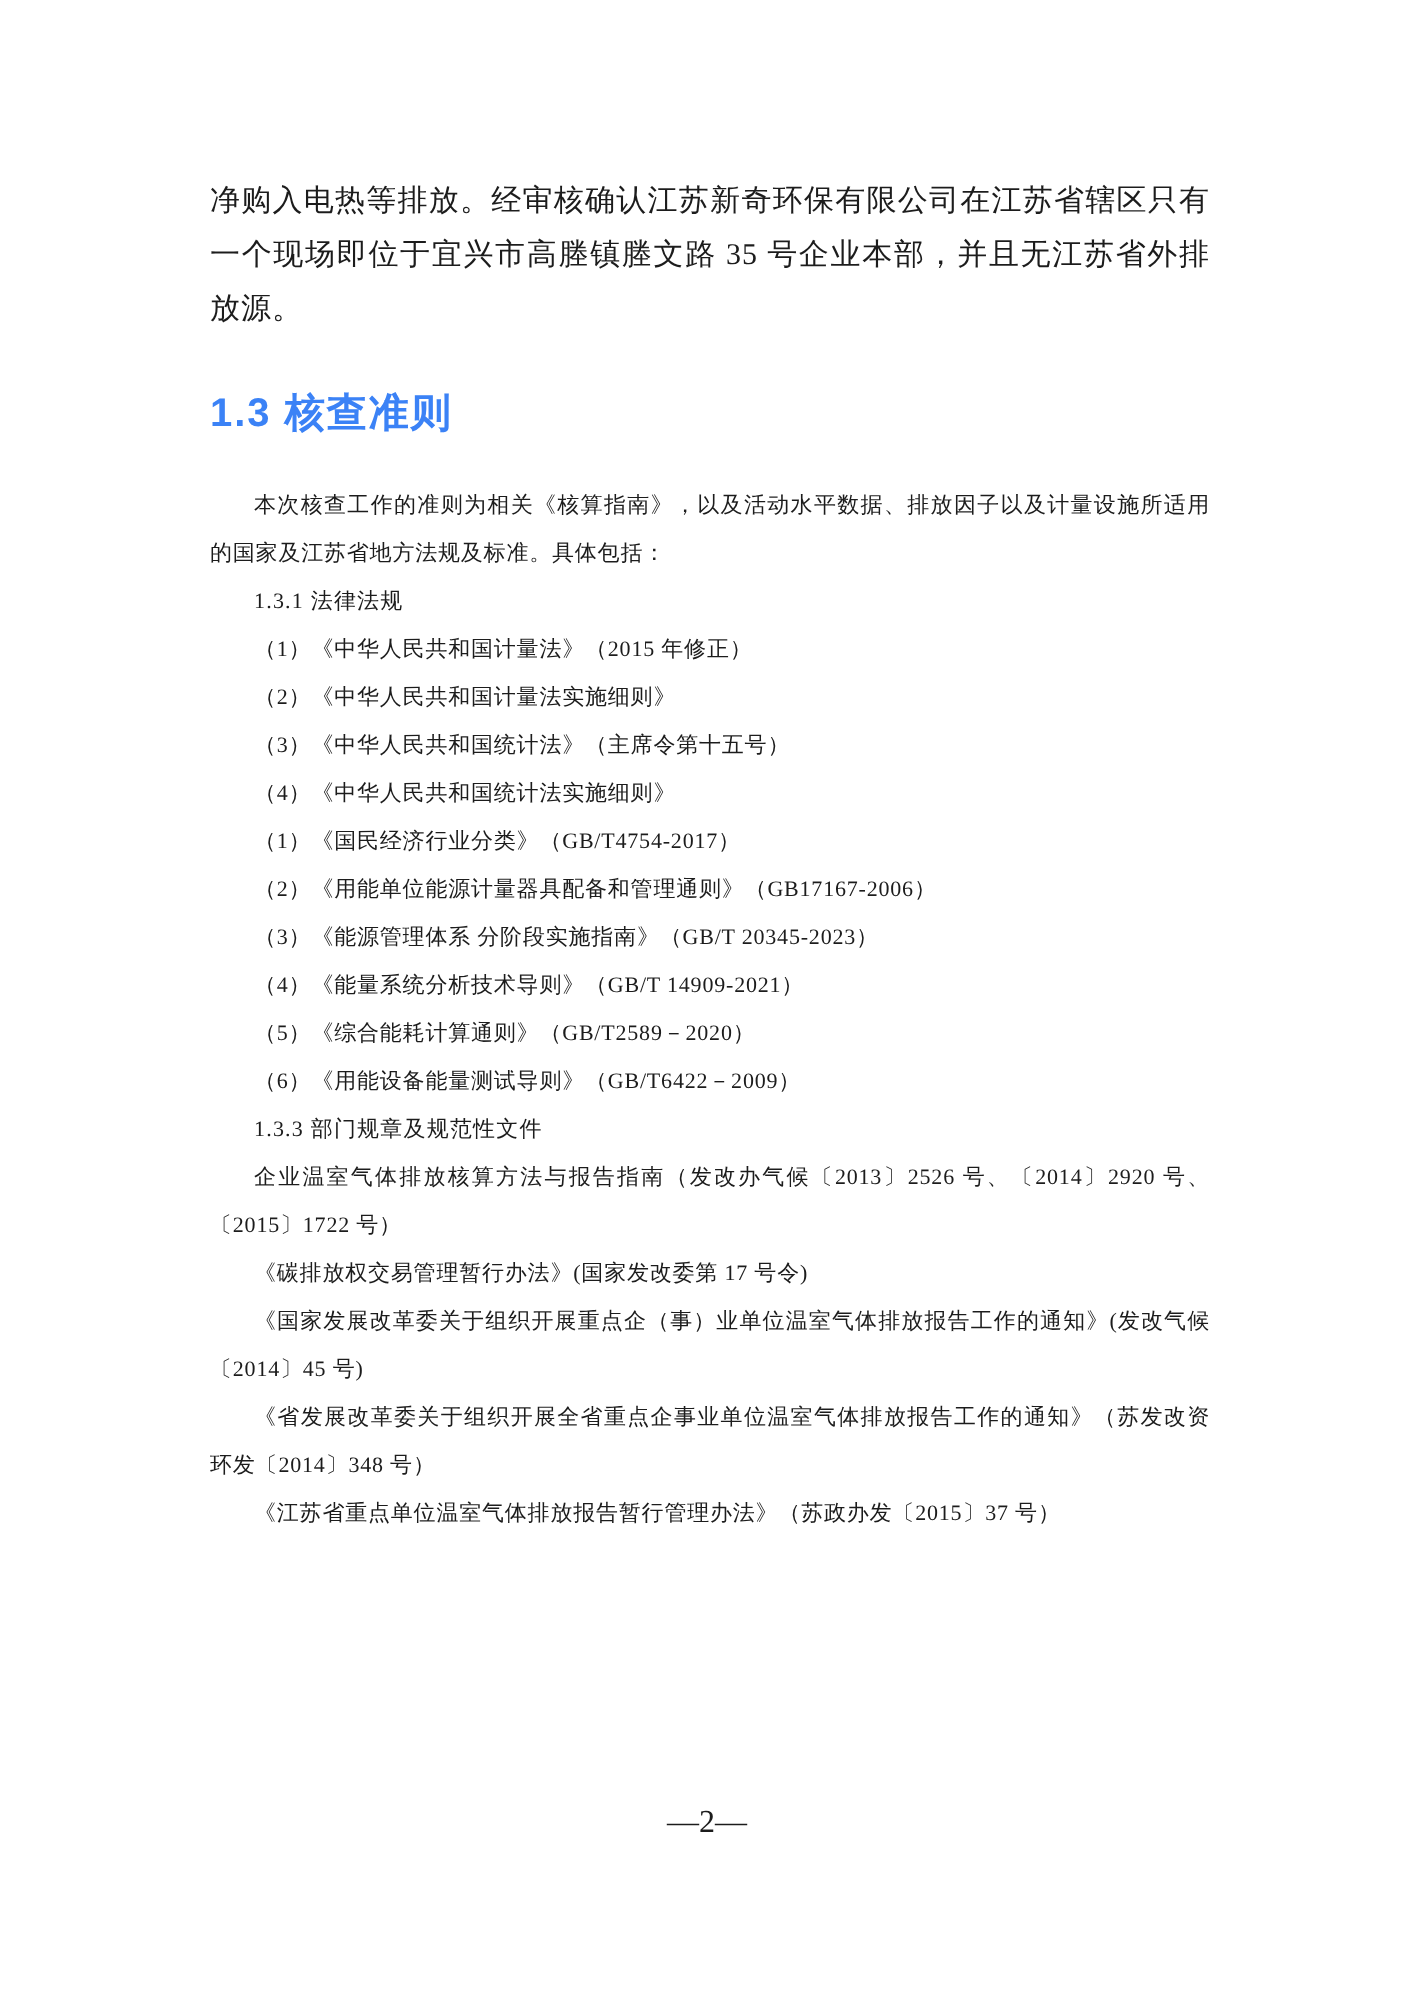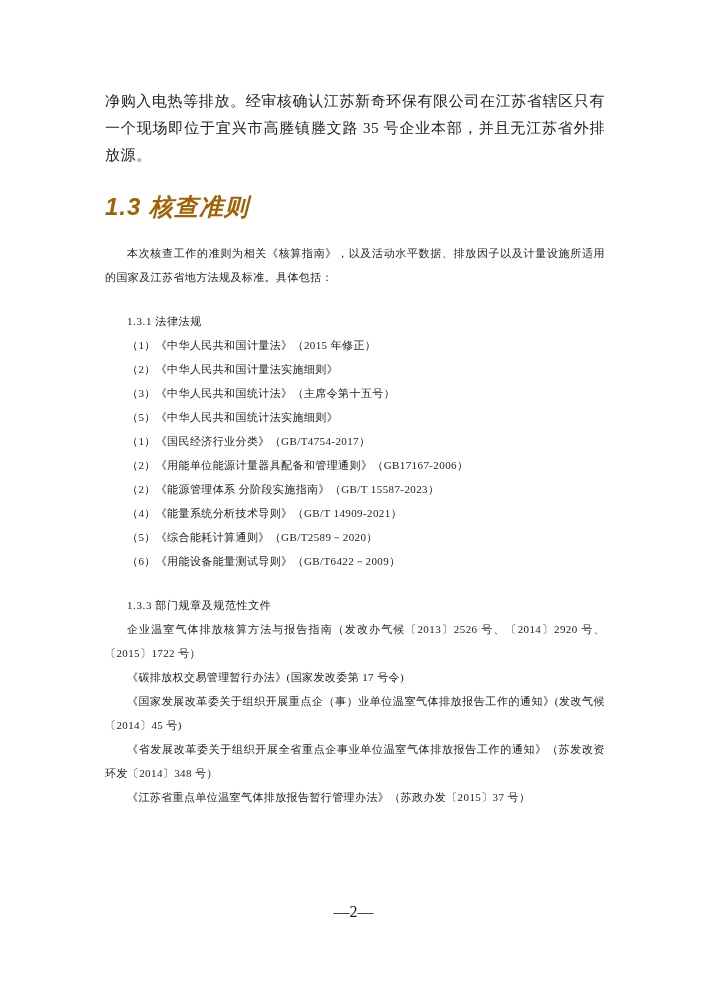--- a/index.html
+++ b/index.html
@@ -27,39 +27,37 @@
     font-size: 15px;
     line-height: 27px;
     text-align: justify;
     text-justify: inter-character;
     letter-spacing: 0.5px;
   }
   .section-heading {
     margin: 26px 0 22px 0;
     font-family: "Liberation Sans", "DejaVu Sans", sans-serif;
     font-weight: bold;
-    font-size: 24px;
+    font-size: 20px;
     line-height: 24px;
     letter-spacing: 1px;
-    color: #a16207;
-    font-style: italic;
+    color: #3b82f6;
   }
   .para {
     margin: 0;
     font-size: 11px;
     line-height: 24px;
     text-align: justify;
     text-justify: inter-character;
     text-indent: 2em;
     letter-spacing: 0.4px;
   }
   .para-subheading {
     
     letter-spacing: 0.6px;
-    margin-top: 20px;
   }
   .footer {
     position: absolute;
     left: 0;
     top: 902px;
     width: 707px;
     text-align: center;
     font-size: 16px;
     line-height: 20px;
     color: #1c1c1c;
@@ -75,24 +73,24 @@
 
     <h2 class="section-heading">1.3 核查准则</h2>
 
     <div>
 
     <p class="para para-indent">本次核查工作的准则为相关《核算指南》，以及活动水平数据、排放因子以及计量设施所适用的国家及江苏省地方法规及标准。具体包括：</p>
         <p class="para para-subheading">1.3.1 法律法规</p>
         <p class="para para-indent">（1）《中华人民共和国计量法》（2015 年修正）</p>
         <p class="para para-indent">（2）《中华人民共和国计量法实施细则》</p>
         <p class="para para-indent">（3）《中华人民共和国统计法》（主席令第十五号）</p>
-        <p class="para para-indent">（5）《中华人民共和国统计法实施细则》</p>
+        <p class="para para-indent">（4）《中华人民共和国统计法实施细则》</p>
         <p class="para para-indent">（1）《国民经济行业分类》（GB/T4754-2017）</p>
         <p class="para para-indent">（2）《用能单位能源计量器具配备和管理通则》（GB17167-2006）</p>
-        <p class="para para-indent">（2）《能源管理体系 分阶段实施指南》（GB/T 15587-2023）</p>
+        <p class="para para-indent">（3）《能源管理体系 分阶段实施指南》（GB/T 20345-2023）</p>
         <p class="para para-indent">（4）《能量系统分析技术导则》（GB/T 14909-2021）</p>
         <p class="para para-indent">（5）《综合能耗计算通则》（GB/T2589－2020）</p>
         <p class="para para-indent">（6）《用能设备能量测试导则》（GB/T6422－2009）</p>
         <p class="para para-subheading">1.3.3 部门规章及规范性文件</p>
         <p class="para para-indent">企业温室气体排放核算方法与报告指南（发改办气候〔2013〕2526 号、〔2014〕2920 号、〔2015〕1722 号）</p>
         <p class="para para-indent">《碳排放权交易管理暂行办法》(国家发改委第 17 号令)</p>
         <p class="para para-indent">《国家发展改革委关于组织开展重点企（事）业单位温室气体排放报告工作的通知》(发改气候〔2014〕45 号)</p>
         <p class="para para-indent">《省发展改革委关于组织开展全省重点企事业单位温室气体排放报告工作的通知》（苏发改资环发〔2014〕348 号）</p>
         <p class="para para-indent">《江苏省重点单位温室气体排放报告暂行管理办法》（苏政办发〔2015〕37 号）</p>
       </div>

